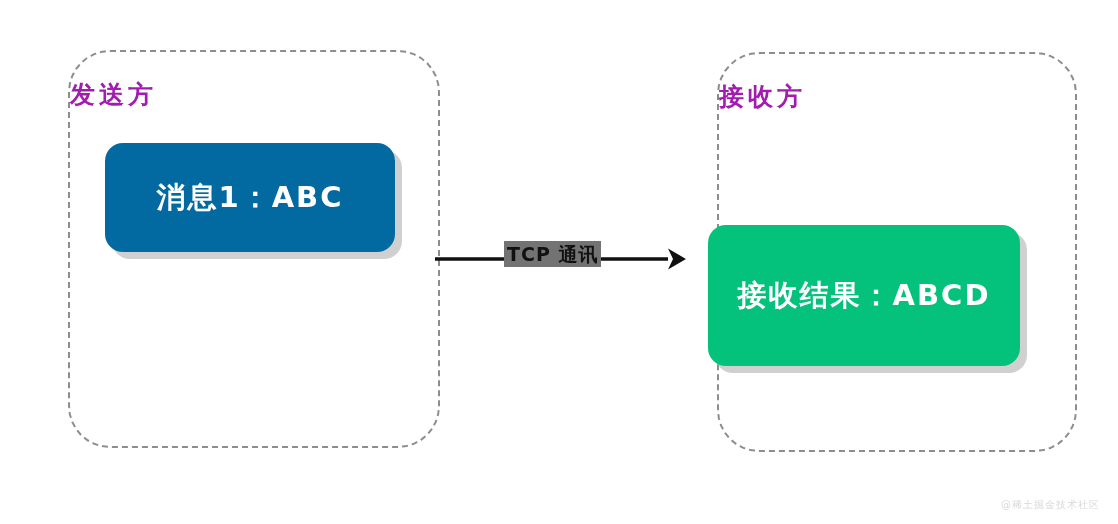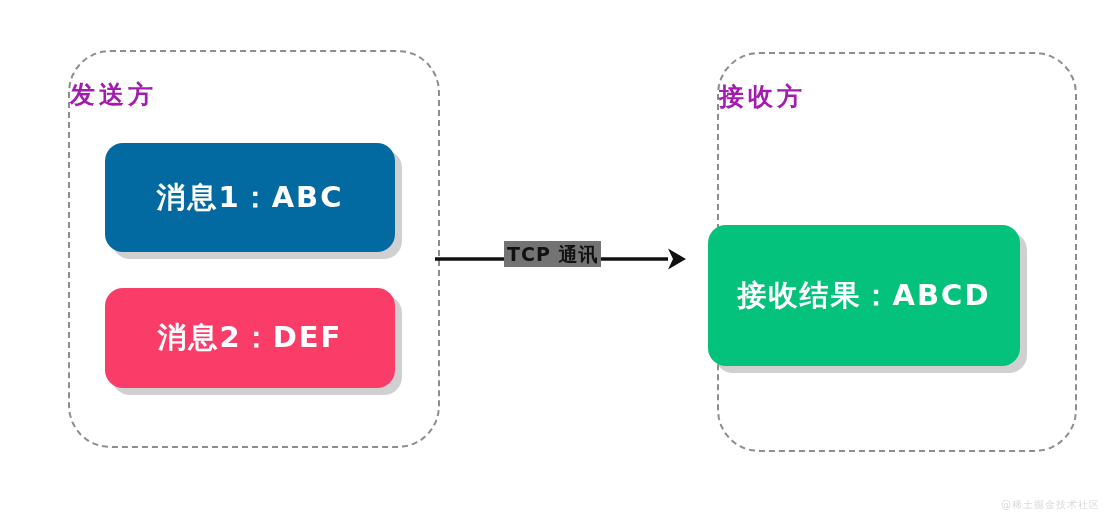--- a/index.html
+++ b/index.html
@@ -137,23 +137,20 @@
 <div id="canvas">
 
   <div class="party-box" id="sender-container">
     <div class="party-title">发送方</div>
   </div>
 
   <div class="card" id="msg-card-1" style="background:#0369a1;">
     <span class="card-label">消息1：ABC</span>
   </div>
 
-  <div class="card" id="msg-card-2" style="background:#fa3c68;">
-    <span class="card-label">消息2：DEF</span>
-  </div>
 
   <div id="tcp-arrow-group">
     <svg id="tcp-arrow-svg" width="258" height="56" viewBox="0 0 258 56">
       <line x1="5" y1="27" x2="238" y2="27" stroke="#111111" stroke-width="3.5" stroke-linecap="butt"></line>
       <polygon points="238,16.5 256,27 238,37.5 243,27" fill="#111111"></polygon>
     </svg>
     <div id="tcp-arrow-label">TCP 通讯</div>
   </div>
 
   <div class="party-box" id="receiver-container">

